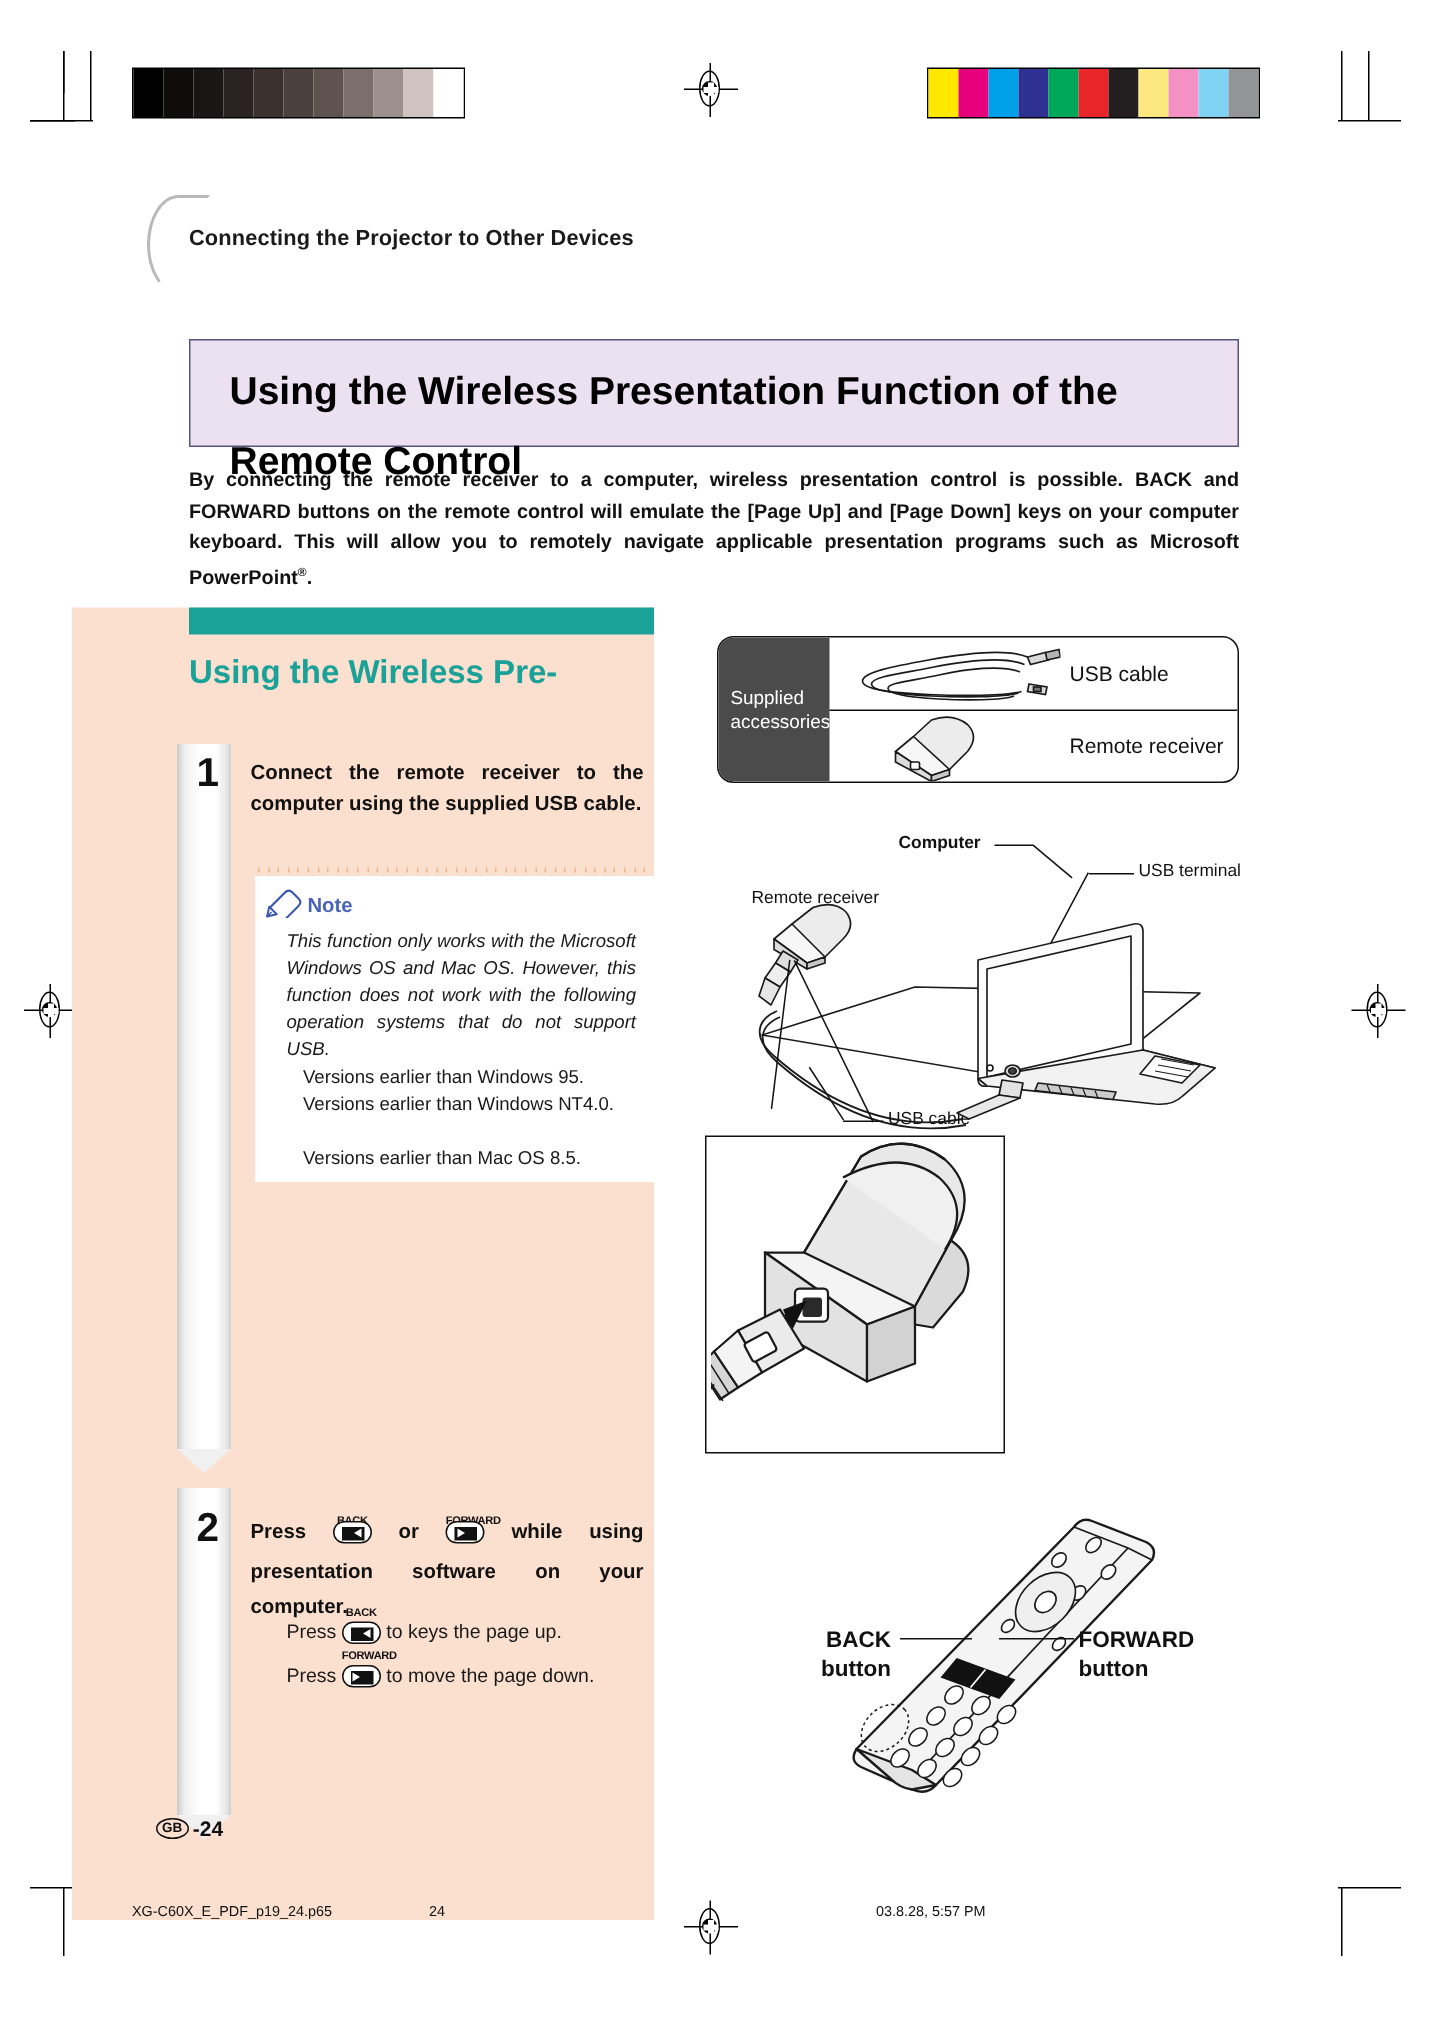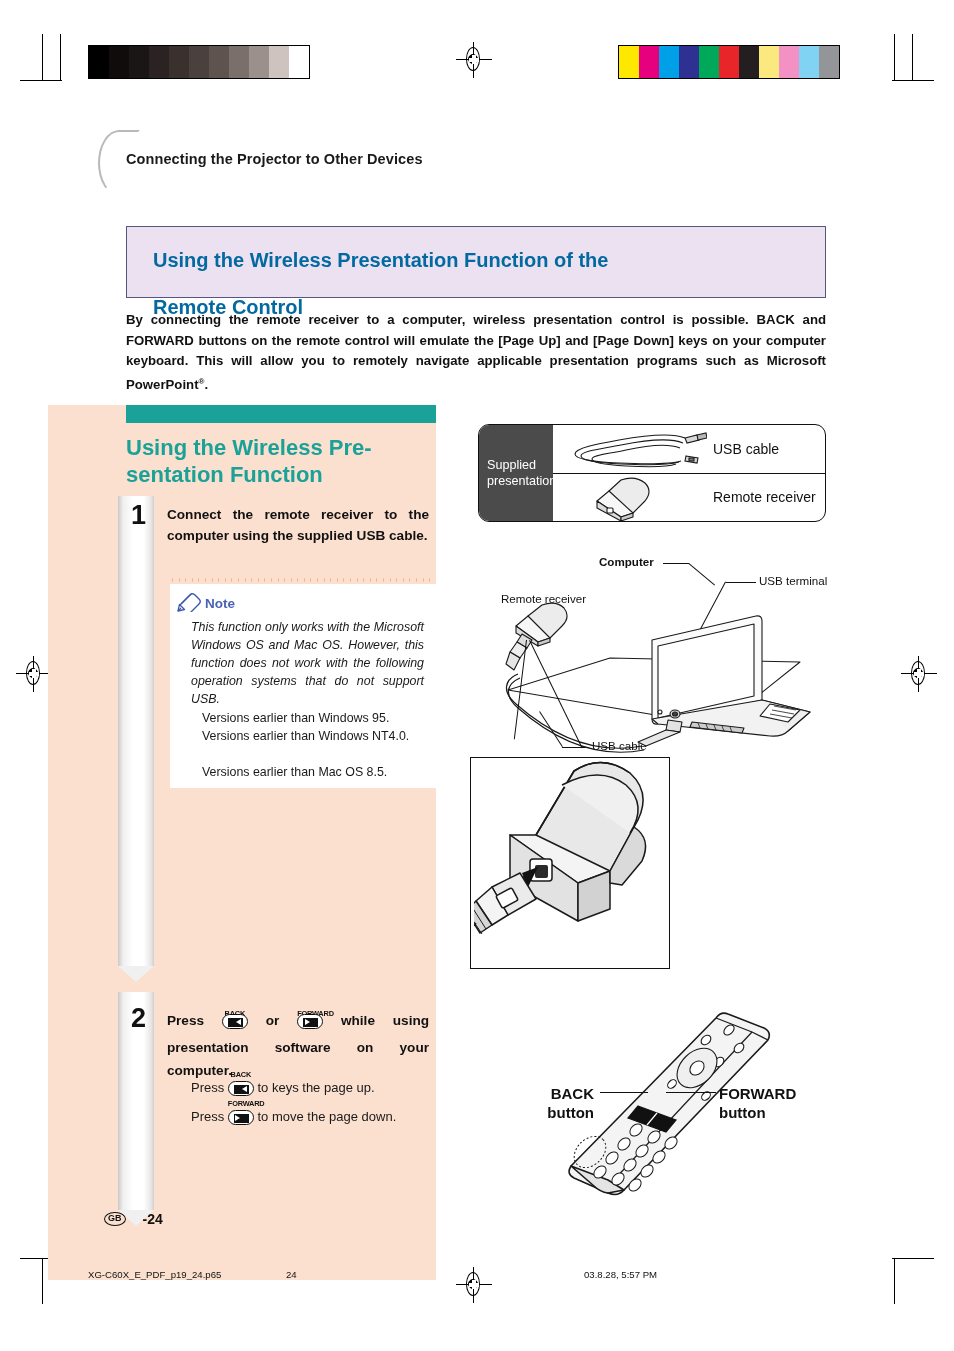--- a/index.html
+++ b/index.html
@@ -19,21 +19,21 @@
   .reg .wh{position:absolute;top:11px;left:8px;height:4px;width:10px;background:#fff;}
 
   .barstrip{position:absolute;display:flex;border:1px solid #000;box-sizing:content-box;}
   .barstrip i{display:block;width:20px;height:32px;}
 
   
   .swoosh{position:absolute;width:38px;height:62px;border:2.2px solid #b9b9b9;border-right-color:transparent;border-bottom-color:transparent;border-radius:50% 0 0 50%/50% 0 0 50%;}
   .chapter{position:absolute;font-size:14.5px;font-weight:bold;color:#1a1a1a;letter-spacing:0.1px;}
 
   .titlebox{position:absolute;background:#ece1f0;border:1px solid #55557f;box-sizing:border-box;}
-  .titlebox span{display:block;color:#0369a1;font-weight:bold;font-size:20px;line-height:31px;text-align:justify;padding:9px 12px 7px 13px;}
+  .titlebox span{display:block;color:#000000;font-weight:bold;font-size:26px;line-height:31px;text-align:justify;padding:9px 12px 7px 13px;}
   .titlebox span .l2{display:block;text-align:left;}
 
   .intro{position:absolute;font-size:13.2px;font-weight:bold;color:#111;line-height:20.5px;text-align:justify;}
   .intro sup{font-size:8px;vertical-align:super;}
 
   
   .leftpanel{position:absolute;background:#fbe0cf;}
   .tealbar{position:absolute;background:#1aa198;}
   .secthead{position:absolute;color:#1aa198;font-weight:bold;font-size:22px;line-height:27px;}
 
@@ -44,21 +44,21 @@
 
   .notebox{position:absolute;background:#fff;}
   .dotrow{position:absolute;display:flex;gap:5.6px;}
   .dotrow i{width:4.4px;height:4.4px;border-radius:50%;background:#f4b183;display:block;}
   .notelabel{position:absolute;color:#4a63b5;font-size:13.5px;font-weight:600;}
   .notetext{position:absolute;font-size:12.4px;color:#1a1a1a;line-height:18.1px;text-align:justify;}
   .noteindent{padding-left:11px;text-align:left;}
 
   .substep{position:absolute;font-size:13px;color:#1a1a1a;}
 
-  .pagenum{position:absolute;font-size:14px;font-weight:bold;color:#111;display:flex;align-items:center;gap:17px;}
+  .pagenum{position:absolute;font-size:14px;font-weight:bold;color:#111;display:flex;align-items:center;gap:3px;}
   .gb{display:inline-block;border:1.4px solid #111;border-radius:50%;font-size:9px;font-weight:bold;padding:0px 3px 1px;line-height:11px;}
 
   
   .keywrap{display:inline-block;position:relative;vertical-align:-4px;}
   .keycap{display:inline-block;width:26px;height:15px;border:1.6px solid #111;border-radius:8px/8px;background:#fff;position:relative;box-sizing:border-box;}
   .keycap b{position:absolute;left:5px;top:2.5px;width:15px;height:9px;background:#111;}
   .keycap b:after{content:"";position:absolute;right:1.5px;top:1.5px;width:0;height:0;border-top:3px solid transparent;border-bottom:3px solid transparent;border-right:5px solid #fff;}
   .keycap.fwd b:after{border-right:none;border-left:5px solid #fff;left:1.5px;right:auto;}
   .keylbl{position:absolute;top:-11px;left:0;width:100%;text-align:center;font-size:7.4px;font-weight:bold;color:#111;letter-spacing:-0.2px;}
 
@@ -172,21 +172,20 @@
 
 <div class="intro" style="left:126px;top:310px;width:700px;">
   <span>By connecting the remote receiver to a computer, wireless presentation control is possible. BACK and FORWARD buttons on the remote control will emulate the [Page Up] and [Page Down] keys on your computer keyboard. This will allow you to remotely navigate applicable presentation programs such as Microsoft PowerPoint</span><sup>®</sup><span>.</span>
 </div>
 
 <div class="leftpanel" style="left:48px;top:405px;width:388px;height:875px;"></div>
 
 <div class="tealbar" style="left:126px;top:405px;width:310px;height:18px;"></div>
 <div class="secthead" style="left:126px;top:434px;width:300px;">
   <div>Using the Wireless Pre-</div>
-  <div>sentation Function</div>
 </div>
 
 <div class="steparrow" style="left:118px;top:496px;height:470px;"></div>
 <div class="stepnum" style="left:131px;top:500px;">1</div>
 <div class="steptext" style="left:167px;top:504px;width:262px;">Connect the remote receiver to the computer using the supplied USB cable.</div>
 
 <div class="dotrow" style="left:172px;top:578px;width:258px;">
   <i></i>
     <i></i>
     <i></i>
@@ -279,21 +278,21 @@
 
 <div class="pagenum" style="left:104px;top:1211px;">
   <span class="gb">GB</span>
     <span>-24</span>
 </div>
 
 <div class="accbox" style="left:478px;top:424px;width:348px;height:98px;">
   <div class="accleft">
     <div>
       <div>Supplied</div>
-      <div>presentation</div>
+      <div>accessories</div>
     </div>
   </div>
   <div class="accdiv" style="top:48px;"></div>
 
   <svg class="abs" style="left:88px;top:4px;" width="140" height="42" viewBox="0 0 140 42">
     <g fill="none" stroke="#1a1a1a" stroke-width="1.1">
       <path d="M118 9 c-14 -6 -44 -2 -66 2 c-22 4 -44 8 -44 14 c0 6 22 8 44 9 c22 1 52 1 62 -2"></path>
       <path d="M116 14 c-14 -6 -42 -2 -62 2 c-20 4 -40 6 -40 11 c0 5 20 7 40 8 c20 1 48 1 58 -2"></path>
       <path d="M113 19 c-12 -5 -36 -2 -54 2 c-18 4 -34 5 -34 9 c0 4 16 6 34 7 c18 1 42 1 50 -2"></path>
       <path d="M118 9 l12 -3 l2 5 l-12 3 z" fill="#d9d9d9"></path>

